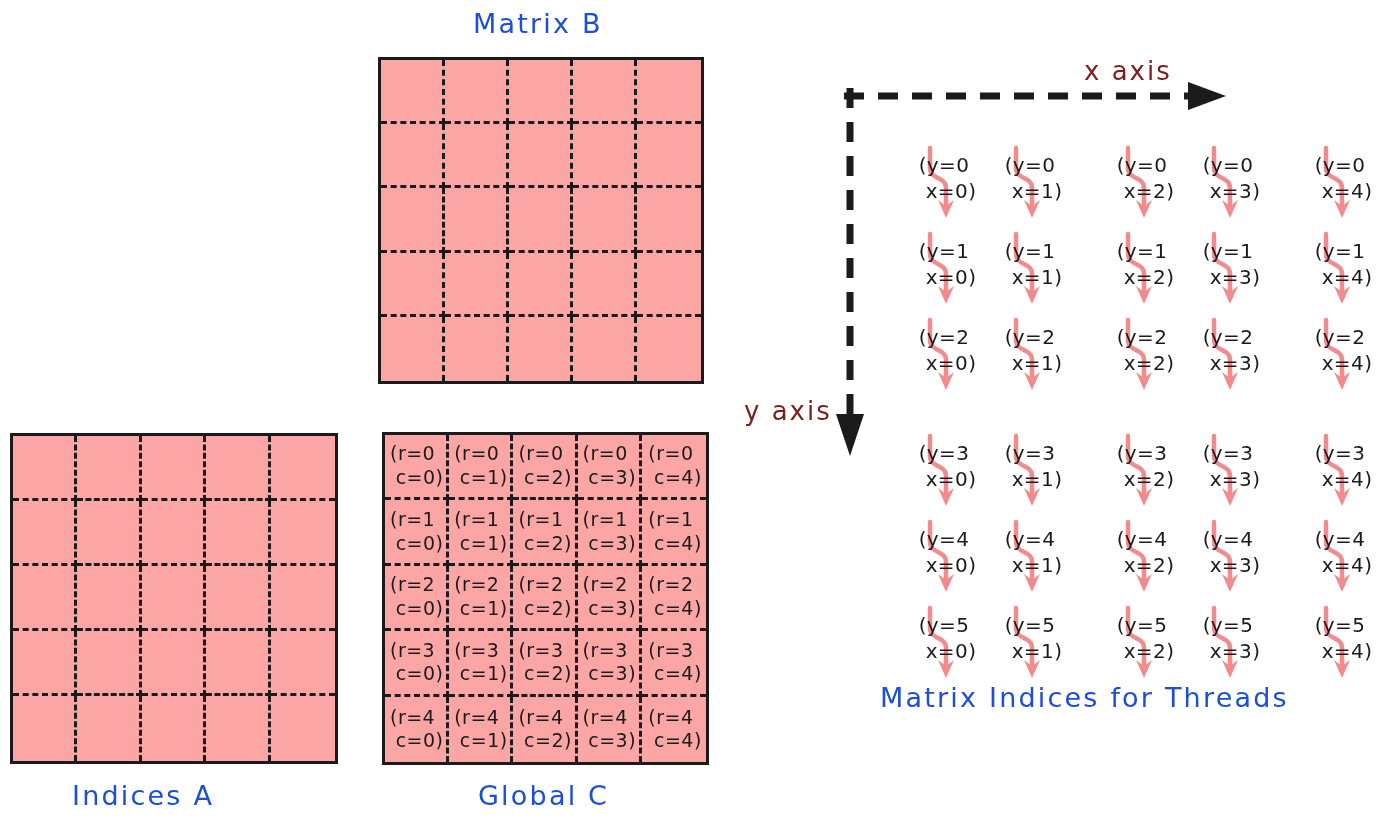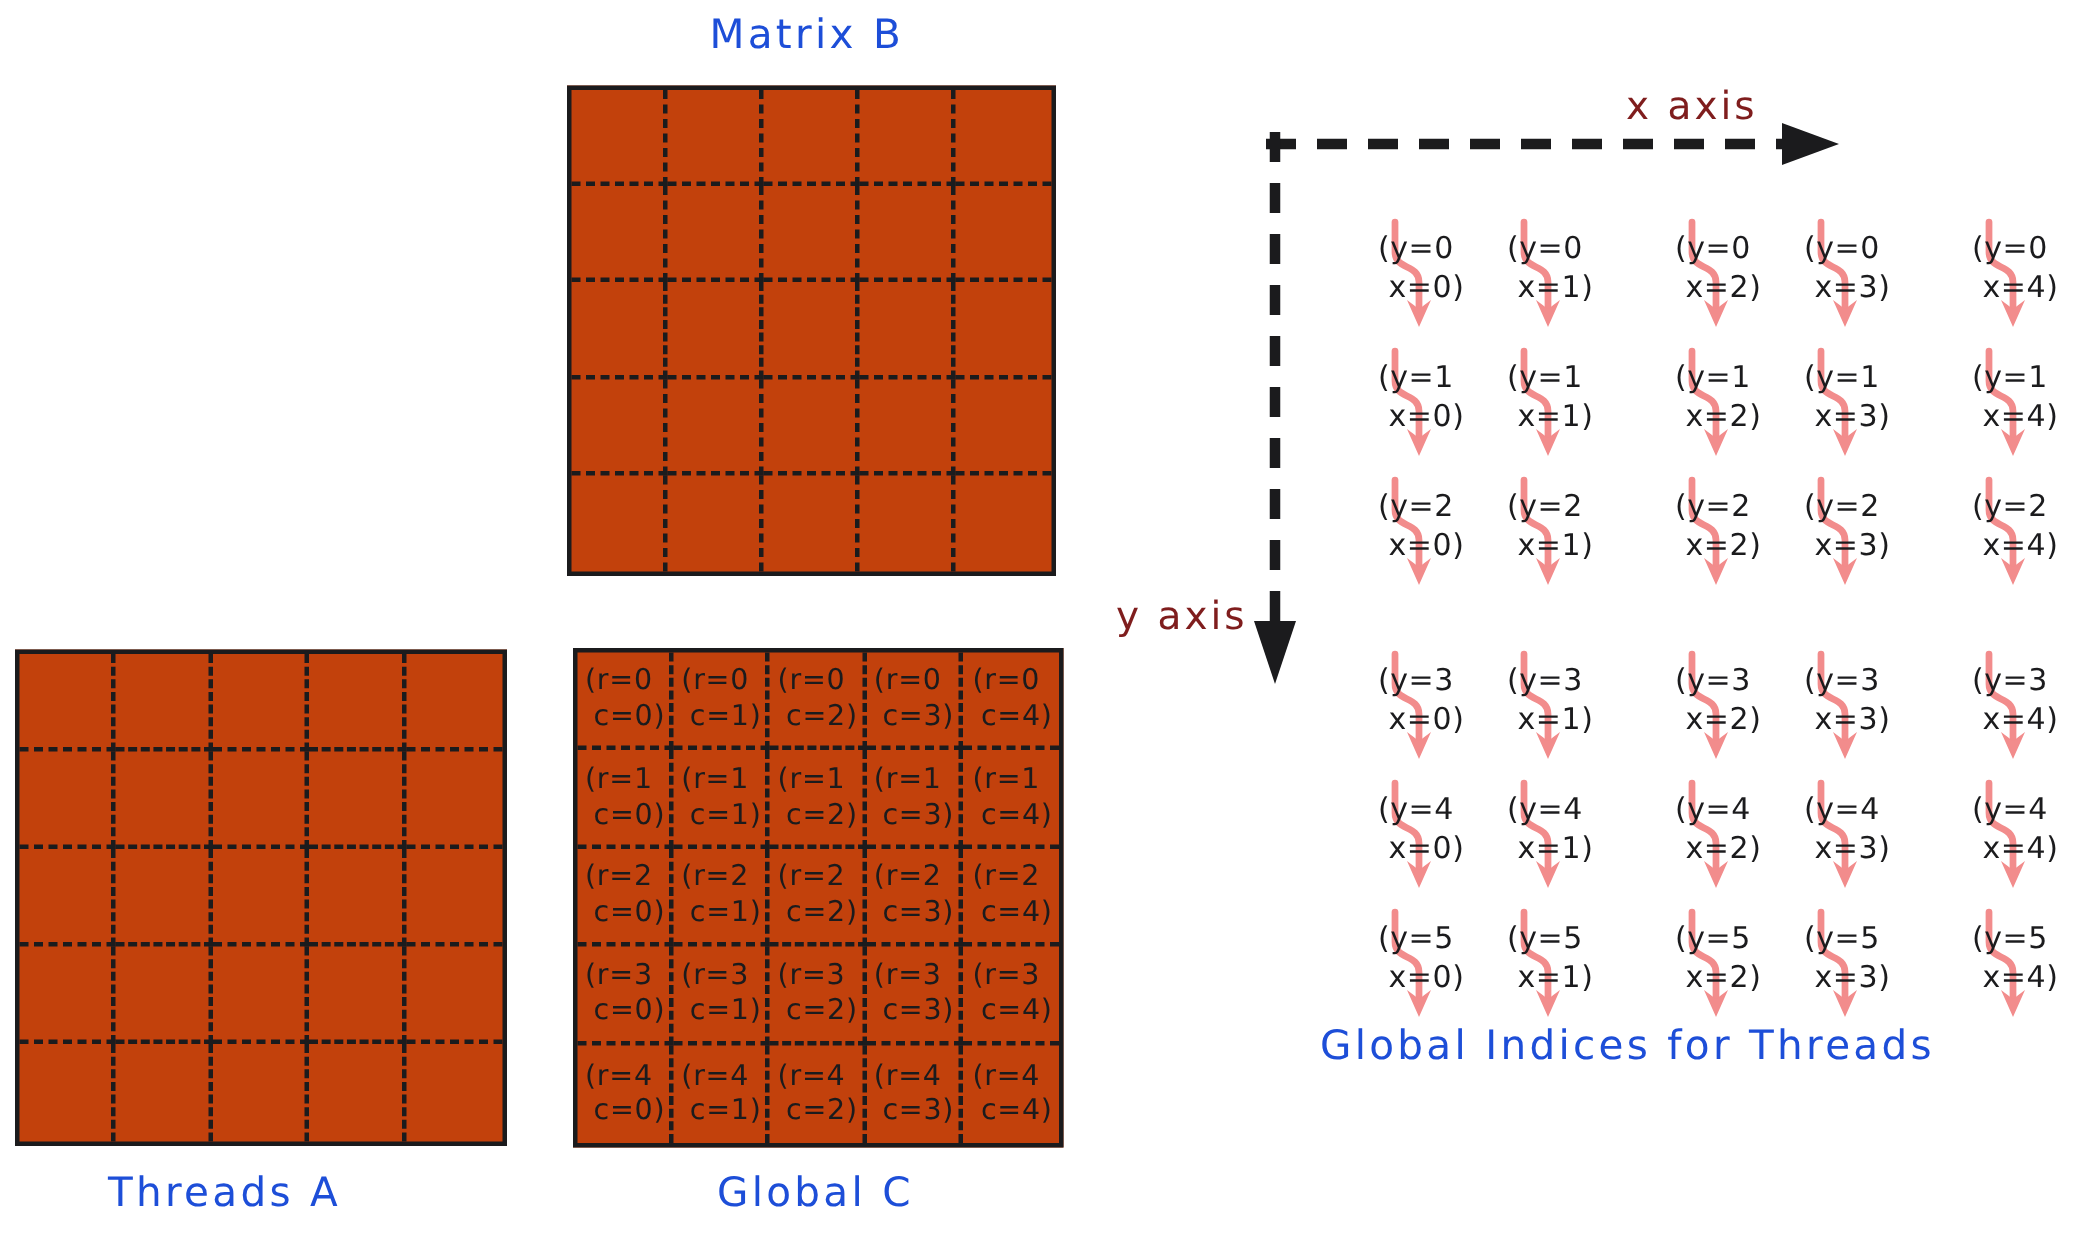--- a/index.html
+++ b/index.html
@@ -14,21 +14,21 @@
   .caption{
     position:absolute;
     font-size:27px;
     letter-spacing:2.2px;
     color:#1d4ed8;
     white-space:nowrap;
     font-weight:400;
   }
 
   
-  .matrix{position:absolute;border:3px solid #1b1b1d;background:#c2410c;box-sizing:border-box;}
+  .matrix{position:absolute;border:3px solid #1b1b1d;background:#fca5a5;box-sizing:border-box;}
   .matrix .grid{position:absolute;inset:0;display:grid;}
   .matrix .cell{position:relative;box-sizing:border-box;}
   
   .cell.brd-r{border-right:3px dashed #1b1b1d;}
   .cell.brd-b{border-bottom:3px dashed #1b1b1d;}
 
   .cellLabel{
     position:absolute;inset:0;
     display:flex;flex-direction:column;
     align-items:center;justify-content:center;
@@ -118,21 +118,21 @@
       <div class="cell brd-r brd-b"></div>
       <div class="cell brd-b"></div>
       <div class="cell brd-r"></div>
       <div class="cell brd-r"></div>
       <div class="cell brd-r"></div>
       <div class="cell brd-r"></div>
       <div class="cell"></div>
     </div>
   </div>
 
-<div class="caption hand" style="left:72px;top:780px;">Threads A</div>
+<div class="caption hand" style="left:72px;top:780px;">Indices A</div>
 
 <div id="matrix-c" class="matrix" style="left:382px;top:432px;width:327px;height:333px;">
     <div class="grid" style="grid-template-rows: repeat(5, 1fr); grid-template-columns: repeat(5, 1fr);">
       <div class="cell brd-r brd-b">
         <div class="cellLabel">
           <span class="l1">(r=0</span>
           <span class="l2">c=0)</span>
         </div>
       </div>
       <div class="cell brd-r brd-b">
@@ -552,13 +552,13 @@
         <path d="M18 54 L26 72 L34 54 L26 60 Z" fill="#F28C8C"></path>
       </svg>
       <span class="txt ty">(y=5</span>
       <span class="txt tx">x=4)</span>
     </div>
     <div class="thread" style="left: 482px; top: 460px;">
       <span class="txt ty">(y=5</span>
     </div>
   </div>
 
-<div class="caption hand" style="left:880px;top:682px;">Global Indices for Threads</div>
+<div class="caption hand" style="left:880px;top:682px;">Matrix Indices for Threads</div>
 
 </body></html>

